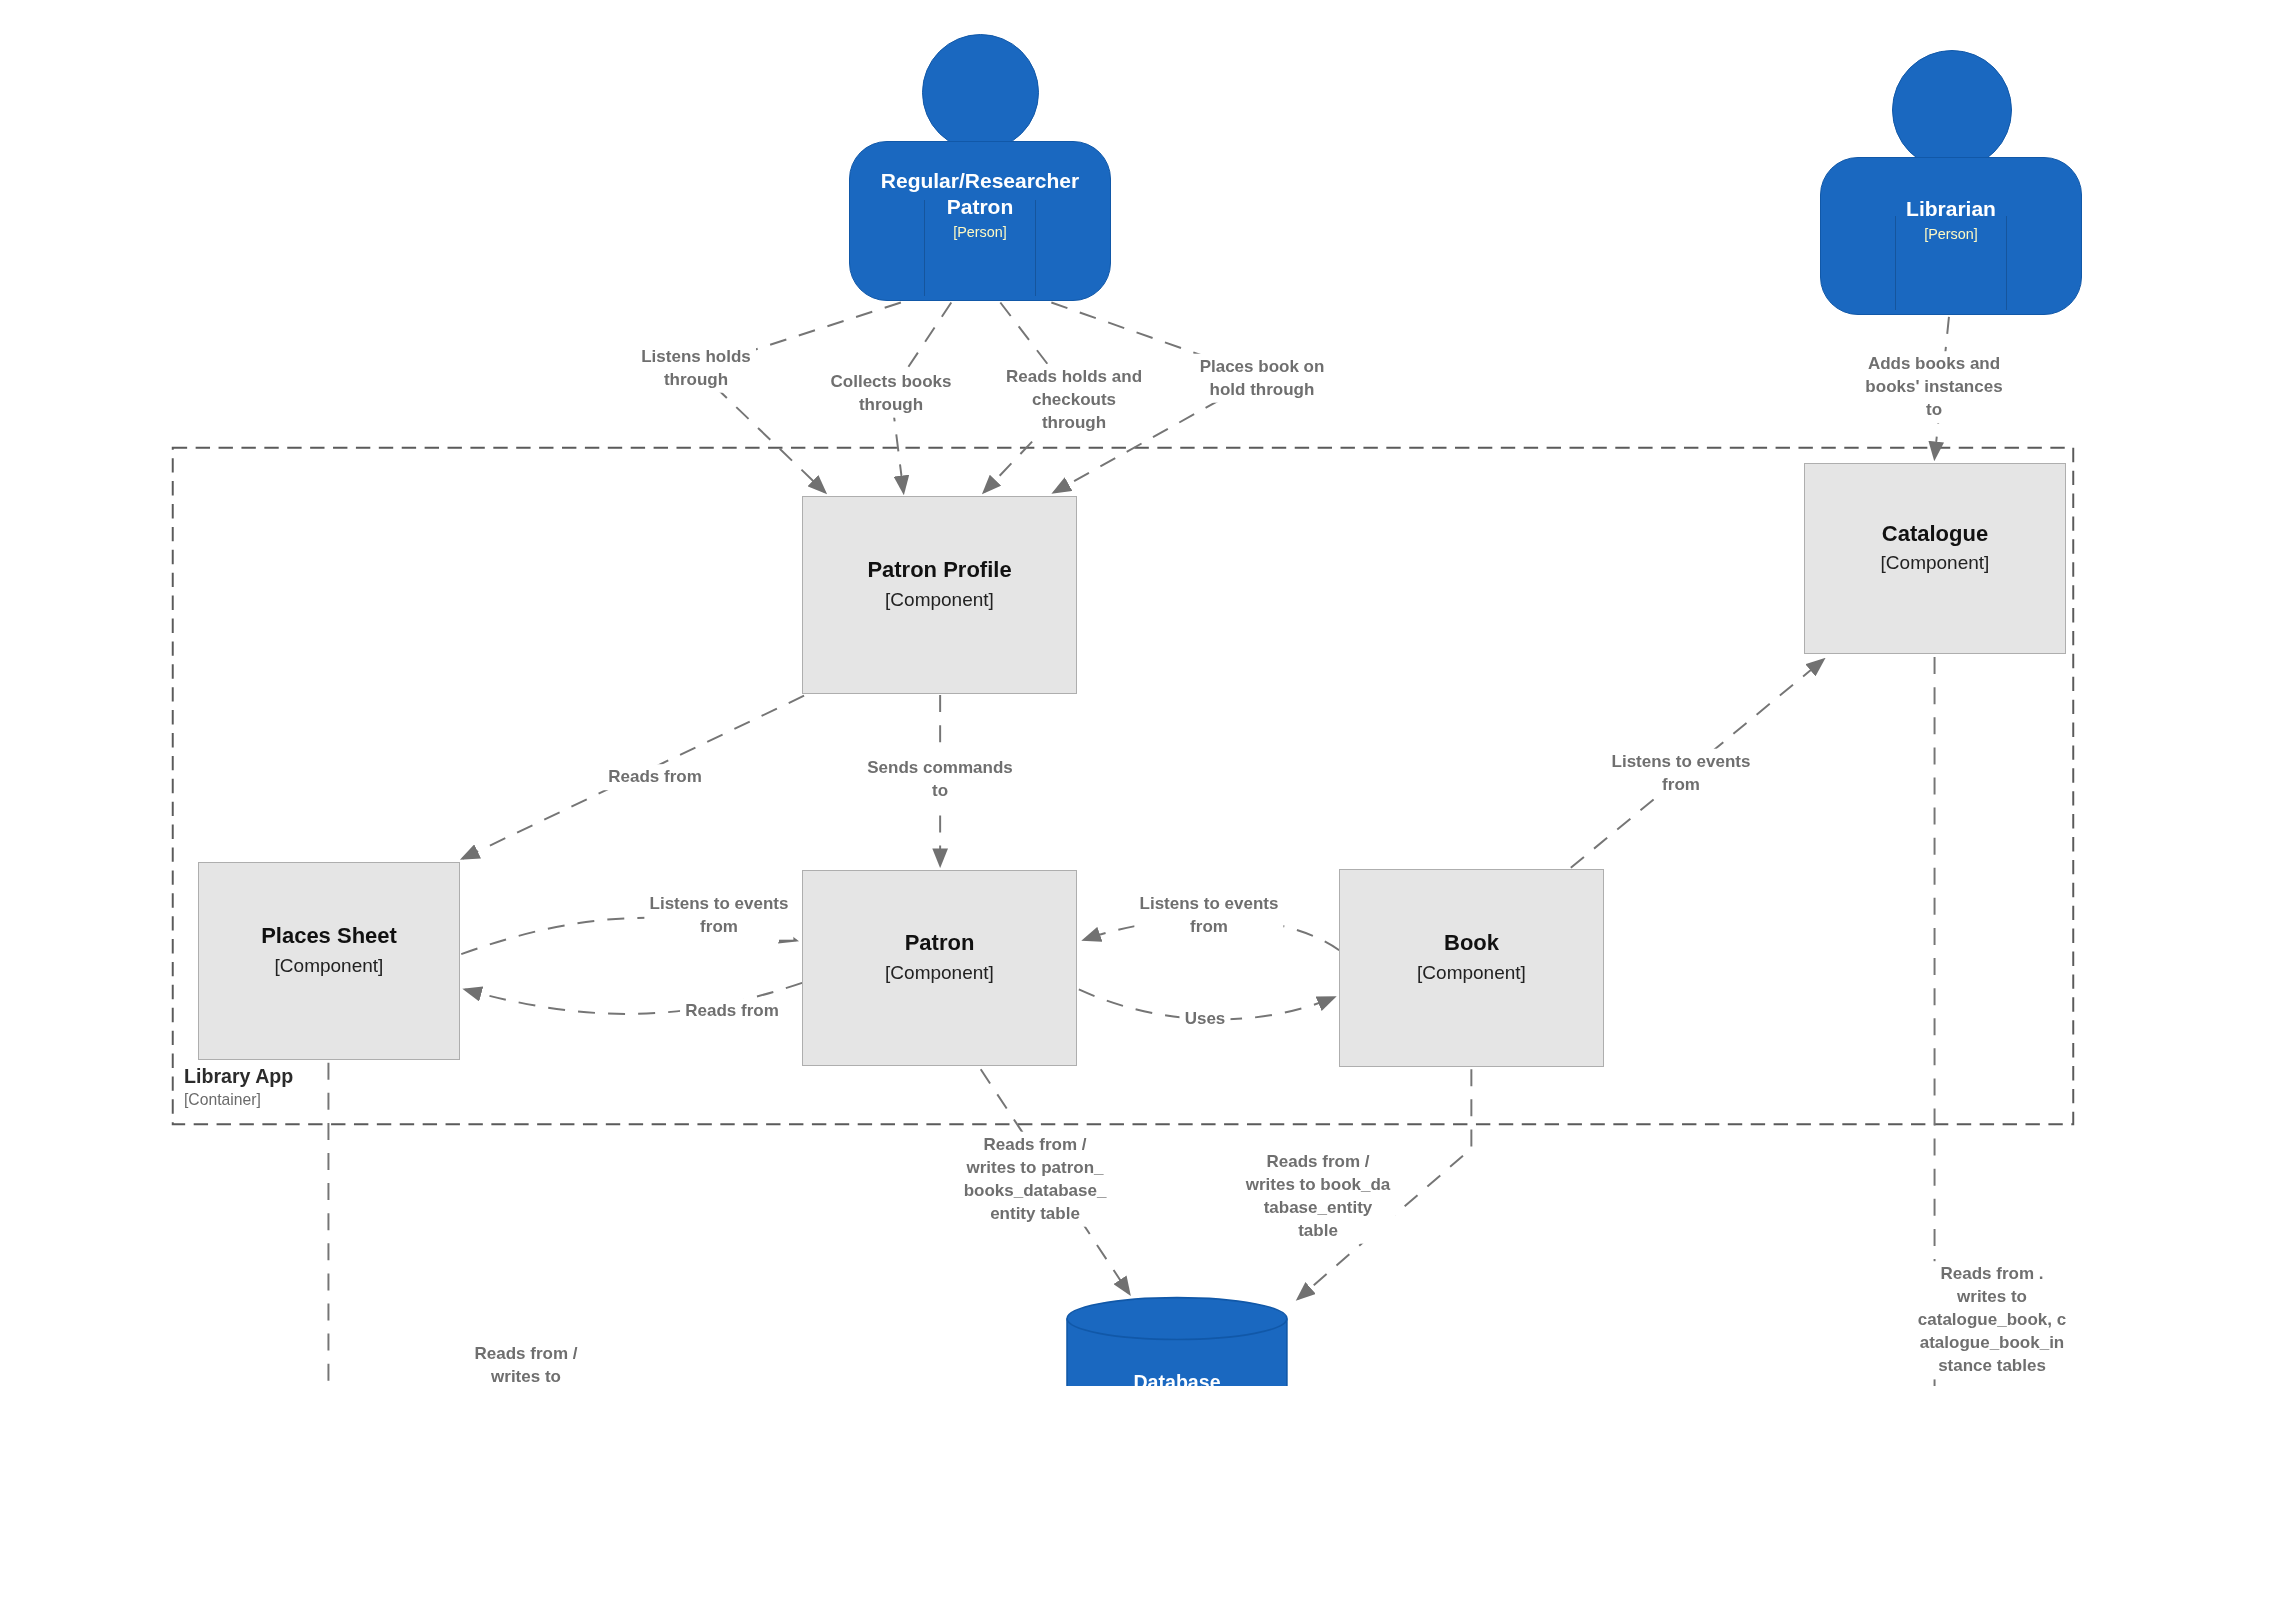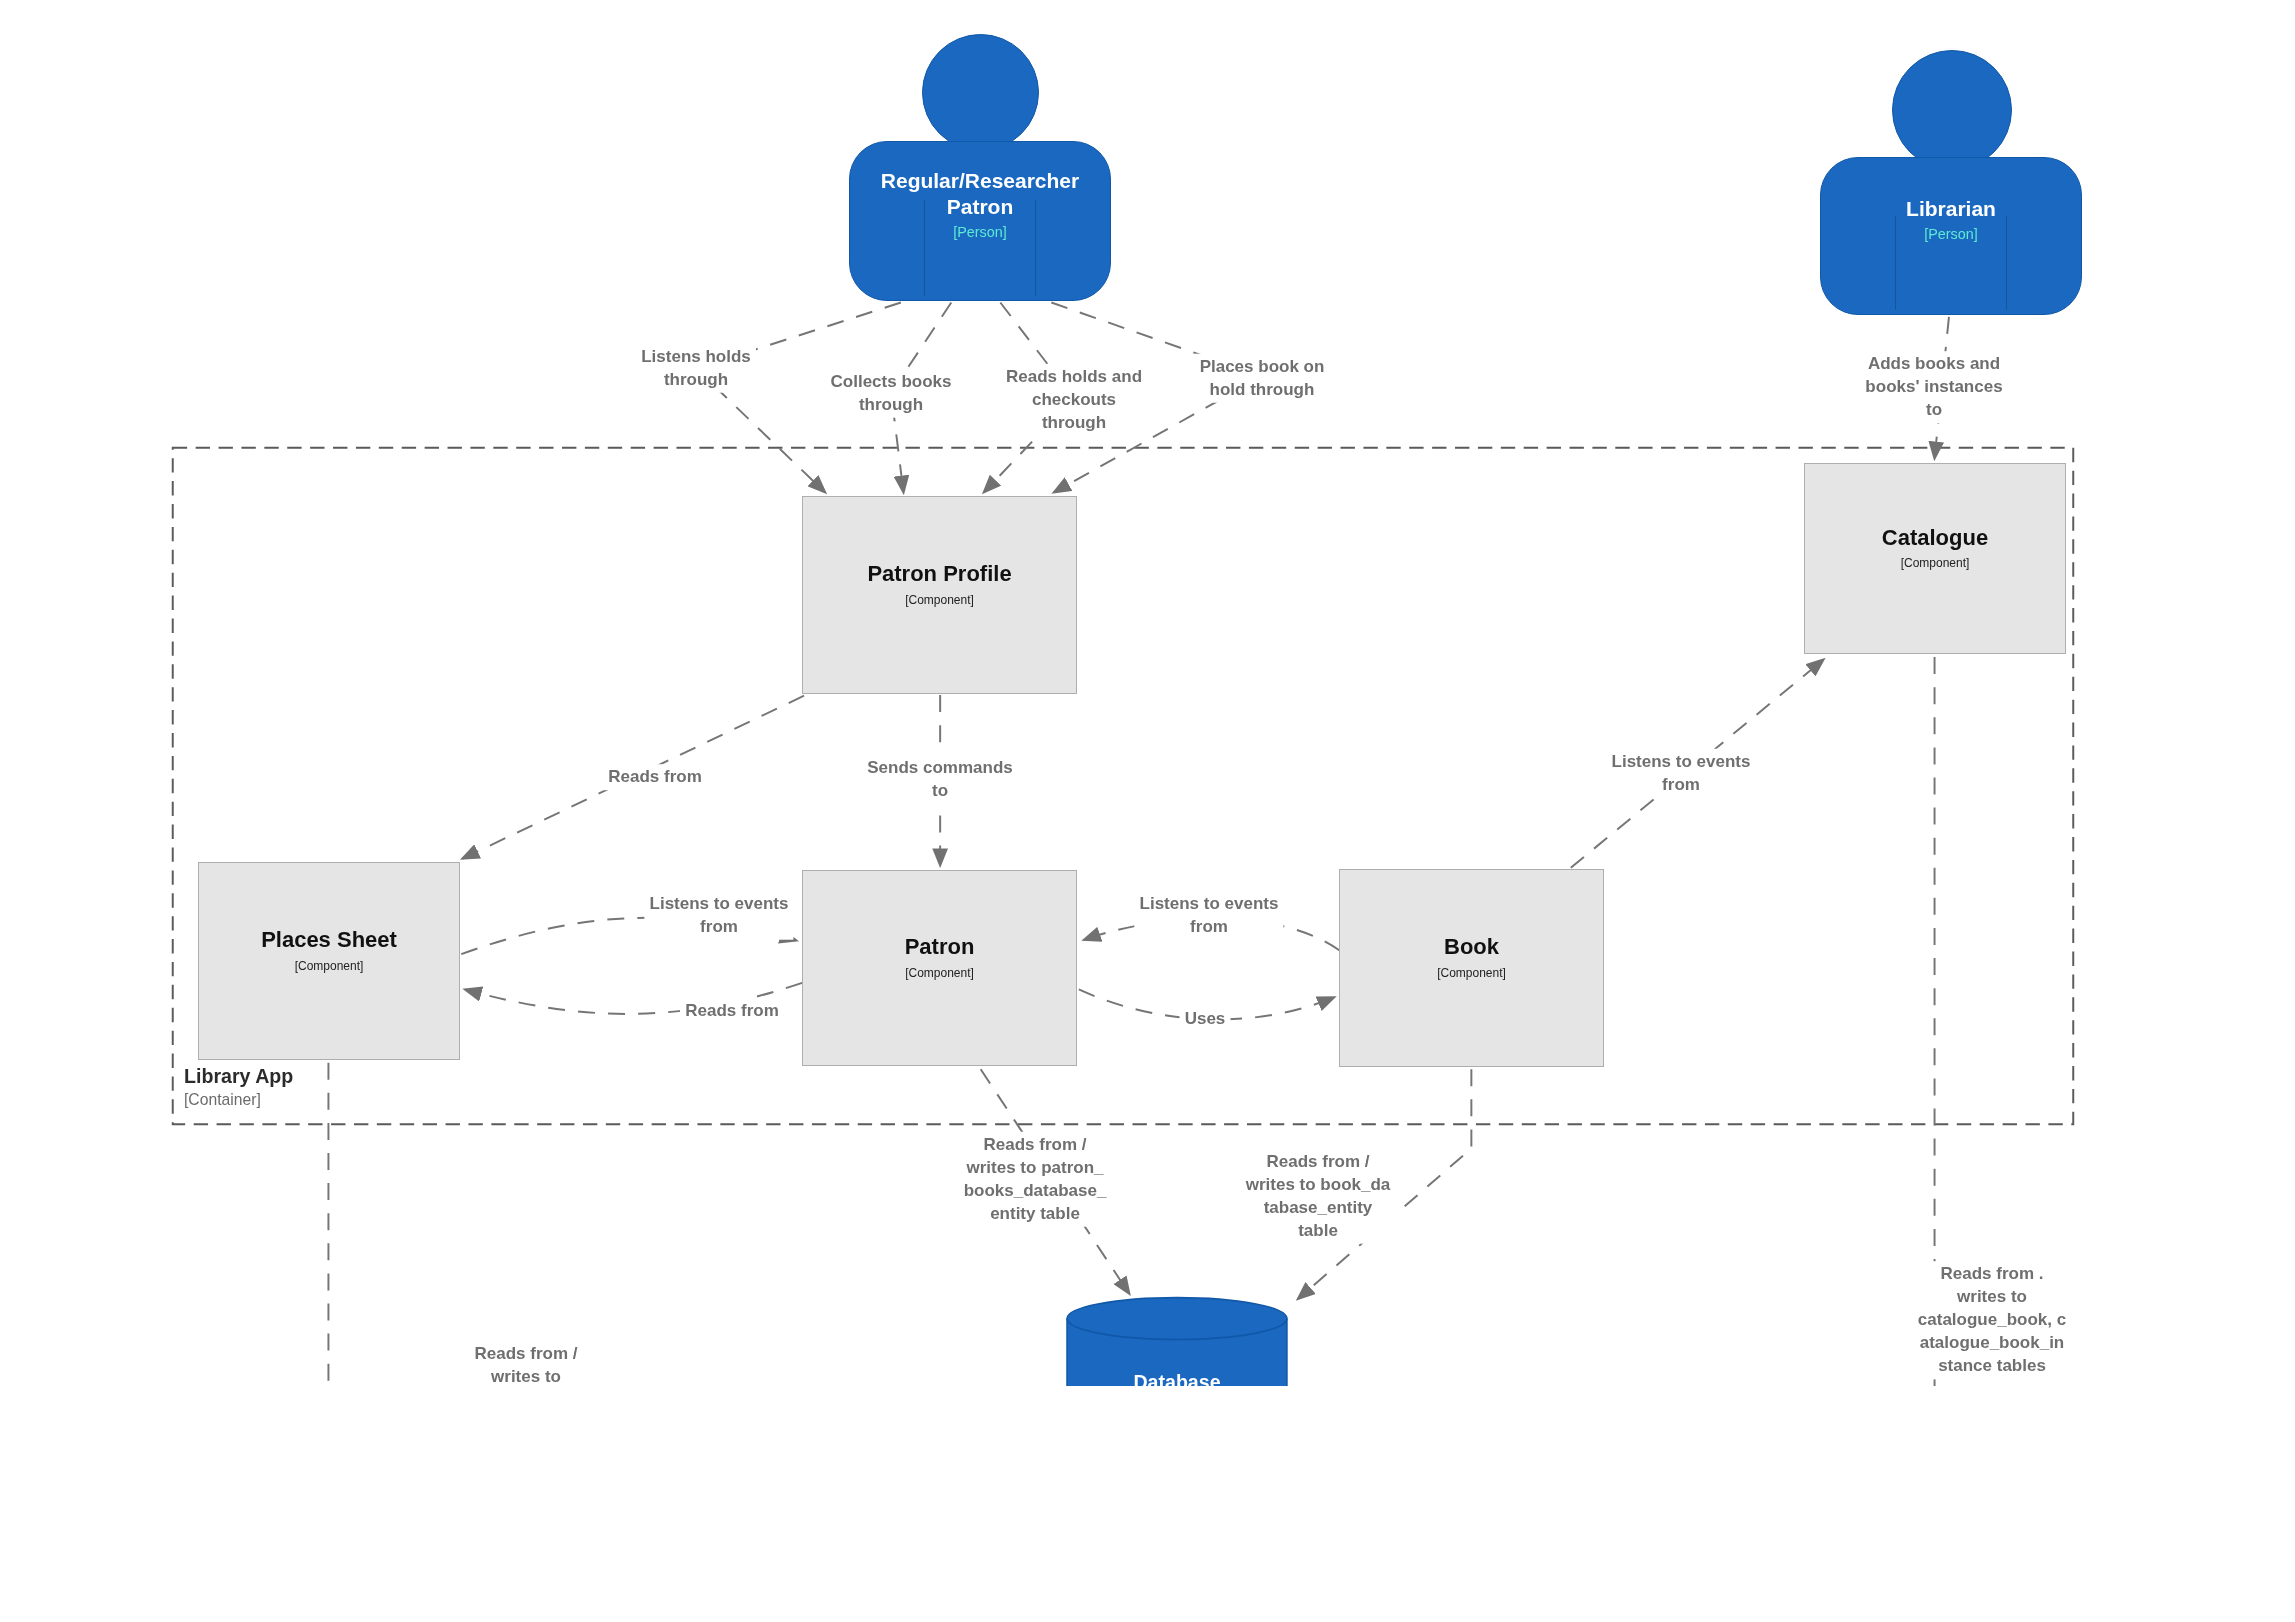--- a/index.html
+++ b/index.html
@@ -5,30 +5,30 @@
   html,body{margin:0;padding:0;background:#ffffff;}
   body{font-family:"Liberation Sans","DejaVu Sans",sans-serif;}
   .canvas{position:relative;width:2295px;height:1386px;background:#ffffff;overflow:hidden;margin-left:19px;}
   svg.layer{position:absolute;left:0;top:0;z-index:1;}
 
   
   .node{position:absolute;z-index:2;background:#e5e5e5;border:1.3px solid #aeaeae;
         display:flex;flex-direction:column;align-items:center;justify-content:center;
         padding-bottom:22px;box-sizing:border-box;}
   .node .title{font-size:22px;font-weight:bold;color:#111;text-align:center;}
-  .node .subtitle{font-size:12px;color:#222;margin-top:5.2px;text-align:center;}
+  .node .subtitle{font-size:19px;color:#222;margin-top:5.2px;text-align:center;}
 
   
   .person{position:absolute;z-index:2;}
   .person .head{position:absolute;background:#1a68c0;border:1.3px solid #1158a8;border-radius:50%;}
   .person .body{position:absolute;background:#1a68c0;border:1.3px solid #1158a8;border-radius:38px;
         display:flex;flex-direction:column;align-items:center;justify-content:center;padding-bottom:34px;box-sizing:border-box;}
   .person .arm{position:absolute;width:1.3px;top:58px;bottom:3.9px;background:rgba(0,0,0,0.18);}
   .person .title{font-size:21px;font-weight:bold;color:#ffffff;text-align:center;line-height:26px;white-space:pre-line;}
-  .person .subtitle{font-size:14.4px;color:#5eead4;margin-top:3.9px;text-align:left;}
+  .person .subtitle{font-size:14.4px;color:#fef9c3;margin-top:3.9px;text-align:left;}
 
   
   .db-text{position:absolute;z-index:3;text-align:center;}
   .db-text .title{font-size:19.6px;font-weight:bold;color:#ffffff;}
   .db-text .subtitle{font-size:13px;color:#ffffff;margin-top:5.2px;}
 
   
   .rel-label{position:absolute;z-index:3;transform:translate(-50%,-50%);
         background:#ffffff;padding:1.3px 5.2px;color:#6f6f6f;font-weight:bold;
         font-size:17px;line-height:23px;text-align:center;white-space:pre-line;}

